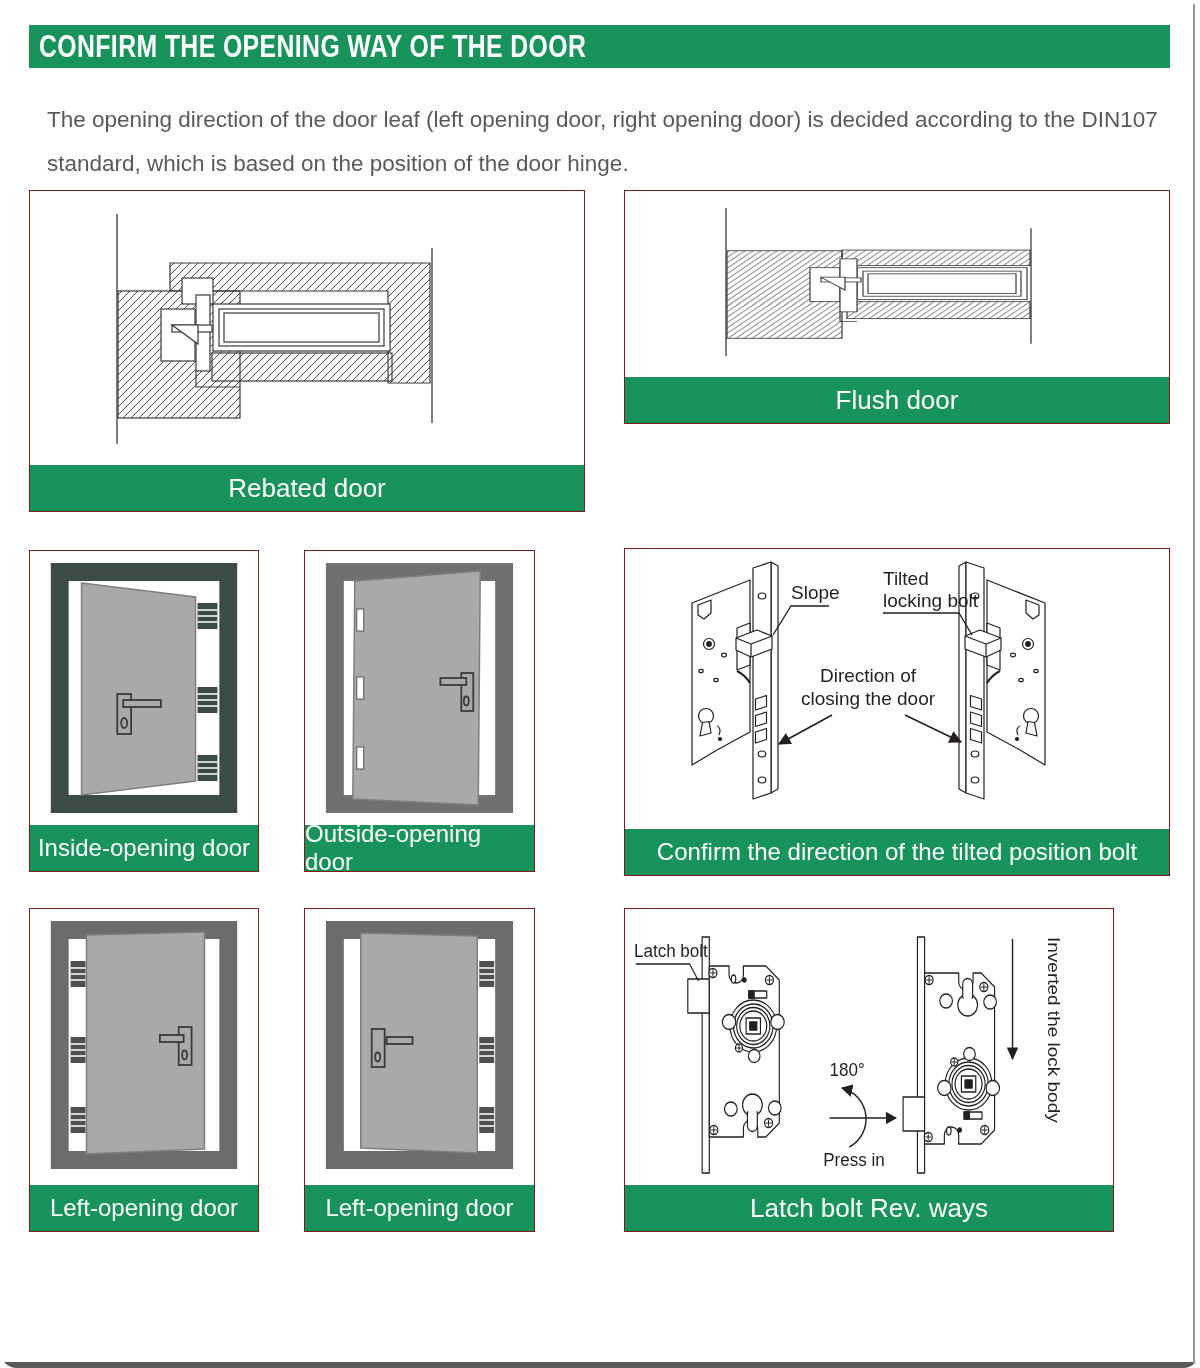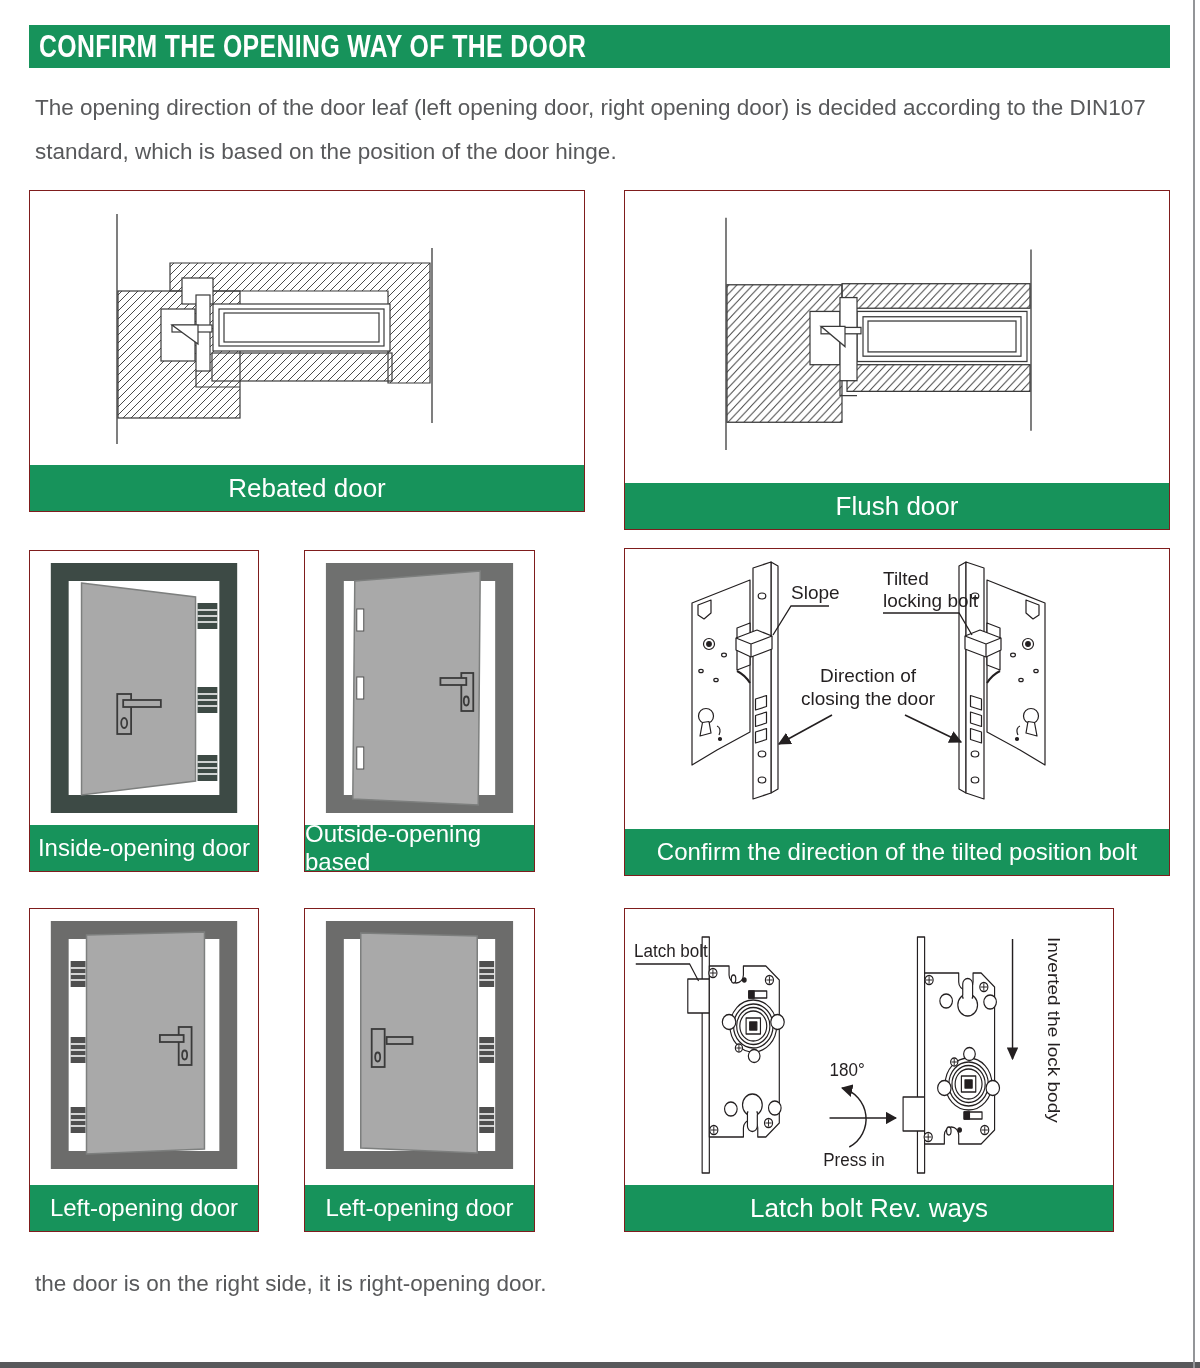--- a/index.html
+++ b/index.html
@@ -1,33 +1,33 @@
 <!DOCTYPE html>
 <html><head>
 <meta charset="utf-8">
 <style>
   html,body{margin:0;padding:0;background:#fff;}
   .page{position:relative;width:1200px;height:1368px;background:#fff;overflow:hidden;
-        font-family:"Liberation Sans",sans-serif;color:#58595b;}
+        font-family:"Liberation Sans",sans-serif;color:#58595b;border-radius:17px;}
   .title-bar{position:absolute;left:29px;top:25px;width:1141px;height:43px;background:#17935b;
              display:flex;align-items:center;}
   .title{color:#fff;font-size:31px;font-weight:bold;margin:0 0 0 10px;white-space:nowrap;
          transform:scaleX(0.8);transform-origin:0 50%;letter-spacing:0.5px;}
-  .para{position:absolute;left:35px;width:1135px;font-size:22.5px;line-height:44px;color:#58595b;margin:0;}
+  .para{position:absolute;left:35px;width:1135px;font-size:22.5px;line-height:44px;color:#58595b;margin:12px;}
   .para .line{display:block;}
   .intro{top:86px;}
   .footer{top:1262px;}
   .panel{position:absolute;background:#fff;border:1px solid #7f1d1d;display:flex;flex-direction:column;box-sizing:border-box;}
   .art{flex:1;position:relative;overflow:hidden;}
   .art svg{display:block;width:100%;height:100%;}
   .caption{height:46px;background:#17935b;color:#fff;display:flex;align-items:center;justify-content:center;
            font-size:26px;flex:0 0 46px;}
   .caption.small{font-size:24px;}
   .p-rebated{left:29px;top:190px;width:556px;height:322px;}
-  .p-flush{left:624px;top:190px;width:546px;height:340px;}
+  .p-flush{left:624px;top:190px;width:546px;height:234px;}
   .p-inside{left:29px;top:550px;width:230px;height:322px;text-align:center;}
   .p-outside{left:304px;top:550px;width:231px;height:322px;}
   .p-tilted{left:624px;top:548px;width:546px;height:328px;}
   .p-left1{left:29px;top:908px;width:230px;height:324px;}
   .p-left2{left:304px;top:908px;width:231px;height:324px;}
   .p-latch{left:624px;top:908px;width:490px;height:324px;}
   .bottom-bar{position:absolute;left:0;top:1362px;width:1200px;height:6px;background:#58595b;}
   .right-edge{position:absolute;left:1193px;top:0;width:2px;height:1368px;background:#939598;}
   svg text{font-family:"Liberation Sans",sans-serif;font-size:19px;fill:#231f20;}
 </style>
@@ -156,21 +156,21 @@
           <rect x="52" y="126" width="7" height="22"></rect>
           <rect x="52" y="196" width="7" height="22"></rect>
         </g>
         <g fill="#a9a9a9" stroke="#3a3a3a" stroke-width="1.8">
           <rect x="157" y="122" width="12" height="38"></rect>
           <rect x="136" y="127" width="26" height="7"></rect>
           <ellipse cx="162" cy="150" rx="2.5" ry="4.5"></ellipse>
         </g>
       </svg>
     </div>
-    <div class="caption small">Outside-opening based</div>
+    <div class="caption small">Outside-opening door</div>
   </section>
 
   <section class="panel p-tilted">
     <div class="art">
       <svg viewBox="0 0 544 280" preserveAspectRatio="none">
         <defs>
           <g id="lockiso" stroke="#231f20" stroke-width="1.2" fill="#fff" stroke-linejoin="round">
             <path d="M67,54 L125,31 L125,183 L92,201 L67,216 Z"></path>
             <path d="M73,56 L86,51 L86,64 L79,70 L73,66 Z"></path>
             <circle cx="84" cy="95" r="5.5"></circle>
@@ -329,18 +329,17 @@
         <text x="10" y="48">Latch bolt</text>
         <text x="228" y="167">180°</text>
         <text x="221" y="257">Press in</text>
         <text transform="translate(472,28) rotate(90)">Inverted the lock body</text>
       </svg>
     </div>
     <div class="caption">Latch bolt Rev. ways</div>
   </section>
 
   <p class="para footer">
-    <span class="line">the door is on the right side, it is right-opening door.</span>
   </p>
 
   <div class="bottom-bar"></div>
   <div class="right-edge"></div>
 </div>
 
 </body></html>

